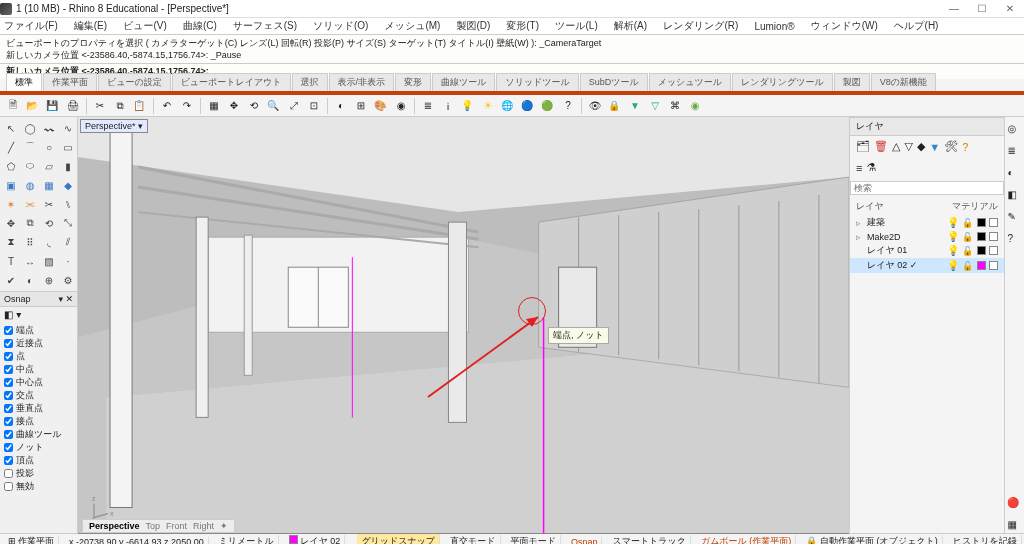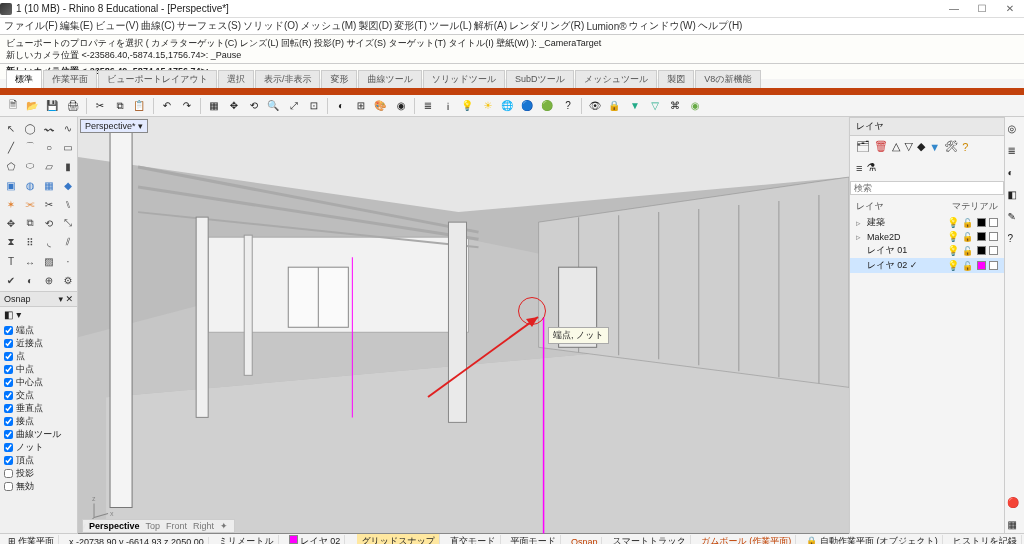--- a/index.html
+++ b/index.html
@@ -1,25 +1,25 @@
 <!DOCTYPE html>
 <html><head>
 <meta charset="utf-8">
 <style>
   * { box-sizing: border-box; margin: 0; padding: 0; font-family: "Meiryo UI", sans-serif; }
   body { background: #f0f0f0; width: 1024px; height: 544px; overflow: hidden; font-size: 10px; color: #222; }
   .titlebar { height: 18px; background: #fff; display: flex; align-items: center; padding: 0 0; border-bottom: 1px solid #ddd; }
   .titlebar .icon { width: 12px; height: 12px; background: linear-gradient(135deg,#333,#666); border-radius: 2px; margin-right: 4px; }
   .titlebar .title { flex: 1; font-size: 10px; }
   .titlebar .wbtn { width: 28px; text-align: center; color: #666; }
-  .menubar { height: 16px; background: #fff; display: flex; align-items: center; padding: 0 4px; gap: 2px; font-size: 10px; color: #333; }
+  .menubar { height: 16px; background: #fff; display: flex; align-items: center; padding: 0 4px; gap: 16px; font-size: 10px; color: #333; }
   .cmdhist { background: #fdfdfa; border-top: 1px solid #ccc; border-bottom: 1px solid #ccc; padding: 2px 6px; font-size: 9px; line-height: 12px; }
   .cmdinput { background: #fdfdfa; padding: 1px 6px; font-size: 9px; }
   .cmdinput b { font-weight: bold; }
-  .tabrow { height: 16px; background: #f4f4f4; display: flex; align-items: flex-end; gap: 0; border-bottom: 7px solid #c2410c; padding-left: 6px; font-size: 9px; }
+  .tabrow { height: 16px; background: #f4f4f4; display: flex; align-items: flex-end; gap: 0; border-bottom: 4px solid #c2410c; padding-left: 6px; font-size: 9px; }
   .tabrow .tab { padding: 2px 8px; background: #e8e8e8; border: 1px solid #ccc; border-bottom: none; margin-right: 1px; color: #555; }
   .tabrow .tab.active { background: #fff; color: #000; }
   .maintool { height: 22px; background: #f4f4f4; display: flex; align-items: center; padding: 0 4px; gap: 2px; border-bottom: 1px solid #ccc; }
   .maintool .btn { width: 18px; height: 18px; display: flex; align-items: center; justify-content: center; border-radius: 2px; }
   .maintool .sep { width: 1px; height: 16px; background: #ccc; margin: 0 2px; }
   .workrow { display: flex; height: 416px; }
   .lefttools { width: 78px; background: #f0f0f0; border-right: 1px solid #ccc; display: flex; flex-direction: column; }
   .toolgrid { display: grid; grid-template-columns: repeat(4, 18px); gap: 1px; padding: 2px; }
   .toolgrid .t { width: 18px; height: 18px; display: flex; align-items: center; justify-content: center; color: #444; }
   .osnap-head { background: #e6e6e6; font-size: 9px; padding: 2px 4px; border-top: 1px solid #ccc; border-bottom: 1px solid #ccc; display:flex; justify-content:space-between; align-items:center;}
@@ -88,28 +88,30 @@
 新しいカメラ位置 &lt;-23586.40,-5874.15,1756.74&gt;: _Pause</div>
 <div class="cmdinput">
   <b>新しいカメラ位置</b>
   <span> </span>
   <b>&lt;-23586.40,-5874.15,1756.74&gt;:</b>
 </div>
 
 <div class="tabrow">
   <div class="tab active">標準</div>
   <div class="tab">作業平面</div>
+  <div class="tab">ビューの設定</div>
   <div class="tab">ビューポートレイアウト</div>
   <div class="tab">選択</div>
   <div class="tab">表示/非表示</div>
   <div class="tab">変形</div>
   <div class="tab">曲線ツール</div>
   <div class="tab">ソリッドツール</div>
   <div class="tab">SubDツール</div>
   <div class="tab">メッシュツール</div>
+  <div class="tab">レンダリングツール</div>
   <div class="tab">製図</div>
   <div class="tab">V8の新機能</div>
 </div>
 
 <div class="maintool">
   <div class="btn">🗎</div>
   <div class="btn">📂</div>
   <div class="btn">💾</div>
   <div class="btn">🖨</div>
   <div class="sep"></div>

